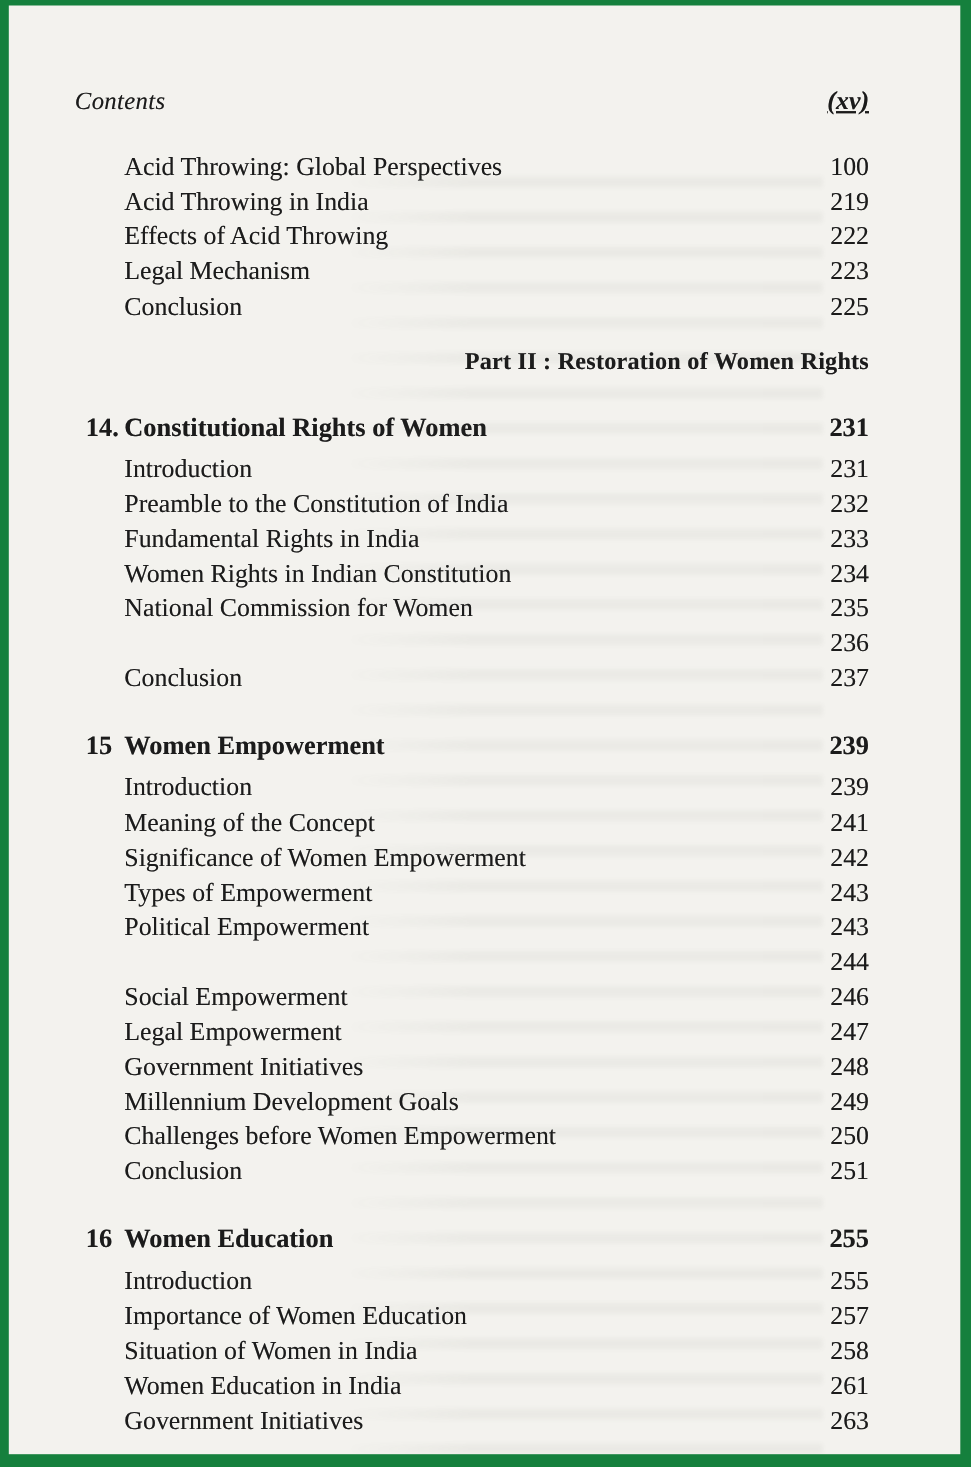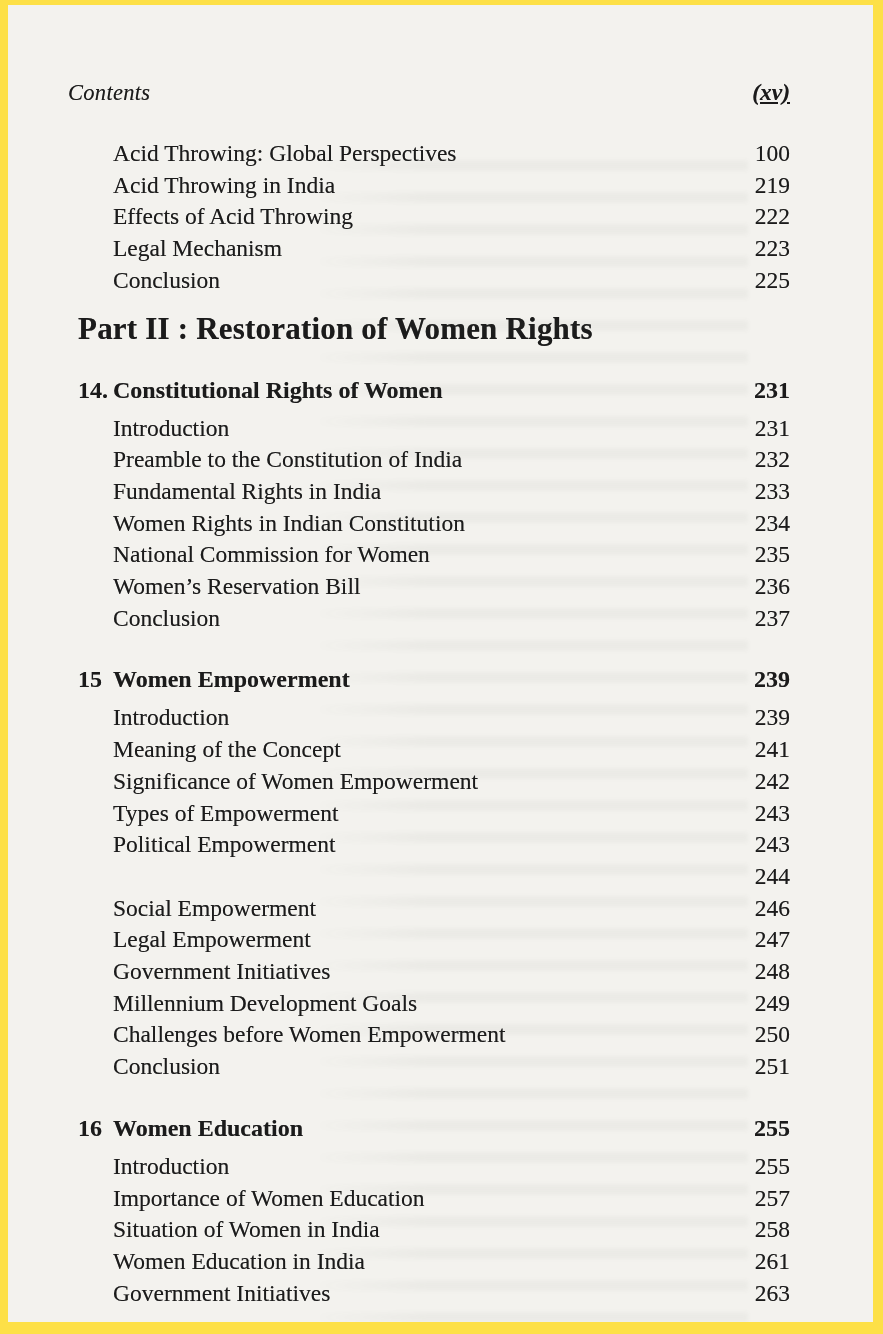--- a/index.html
+++ b/index.html
@@ -6,21 +6,21 @@
     margin: 0;
     padding: 0;
     background: #3a3a3a;
   }
   * { box-sizing: border-box; }
 
   .scan-frame {
     position: relative;
     width: 883px;
     height: 1334px;
-    background: #fde047;
+    background: #15803d;
     overflow: hidden;
     font-family: "Liberation Serif", "DejaVu Serif", serif;
   }
 
   .page {
     position: absolute;
     left: 8px;
     top: 5px;
     right: 10px;
     bottom: 12px;
@@ -78,23 +78,23 @@
     font-size: 23.5px;
     line-height: 31.7px;
   }
   .row .title { white-space: nowrap; text-align: center; }
   .row .pg { margin-left: auto; padding-left: 12px; }
 
   .sub .title { padding-left: 35px; }
 
   .part-heading {
     margin: 12px 0 25px 0;
-    text-align: left;
+    text-align: right;
     font-weight: bold;
-    font-size: 31px;
+    font-size: 22px;
     line-height: 40px;
     letter-spacing: 0.2px;
   }
 
   .section-chapter { margin-top: 29px; }
   .part-heading + .section-chapter { margin-top: 22px; }
 
   .chapter-head {
     font-weight: bold;
     font-size: 24px;
@@ -162,21 +162,20 @@
             </div>
             <div class="row sub ">
               <span class="title">Women Rights in Indian Constitution</span>
               <span class="pg">234</span>
             </div>
             <div class="row sub ">
               <span class="title">National Commission for Women</span>
               <span class="pg">235</span>
             </div>
             <div class="row sub ">
-              <span class="title">Women’s Reservation Bill</span>
               <span class="pg">236</span>
             </div>
             <div class="row sub ">
               <span class="title">Conclusion</span>
               <span class="pg">237</span>
             </div>
           </div>
         </div>
         <div class="section-chapter">
           <div class="row chapter-head">

